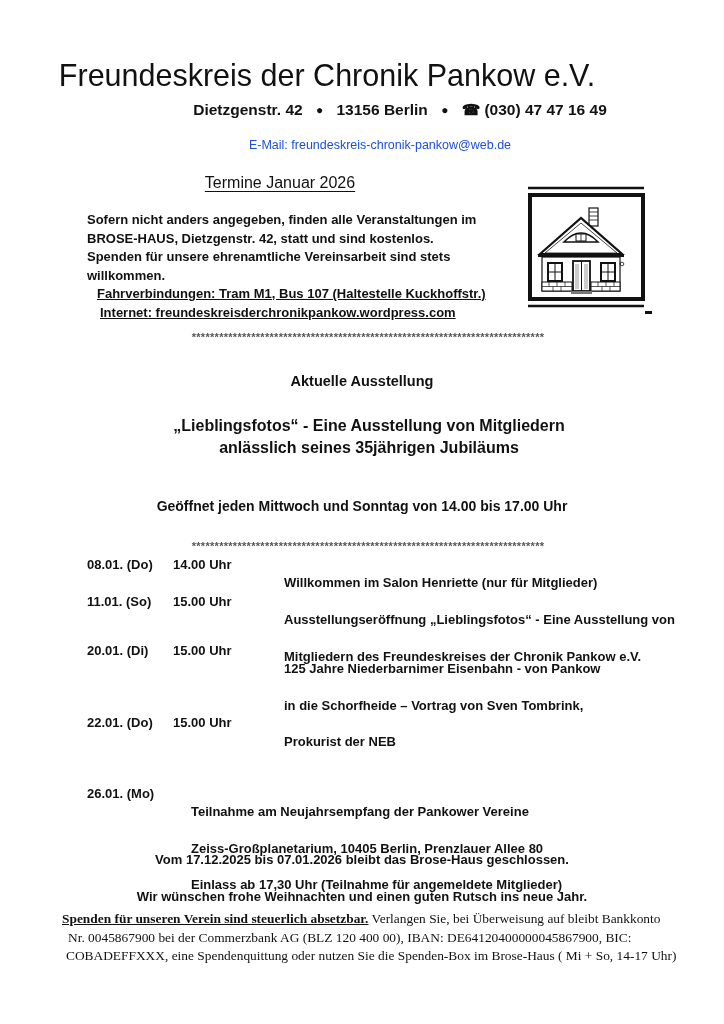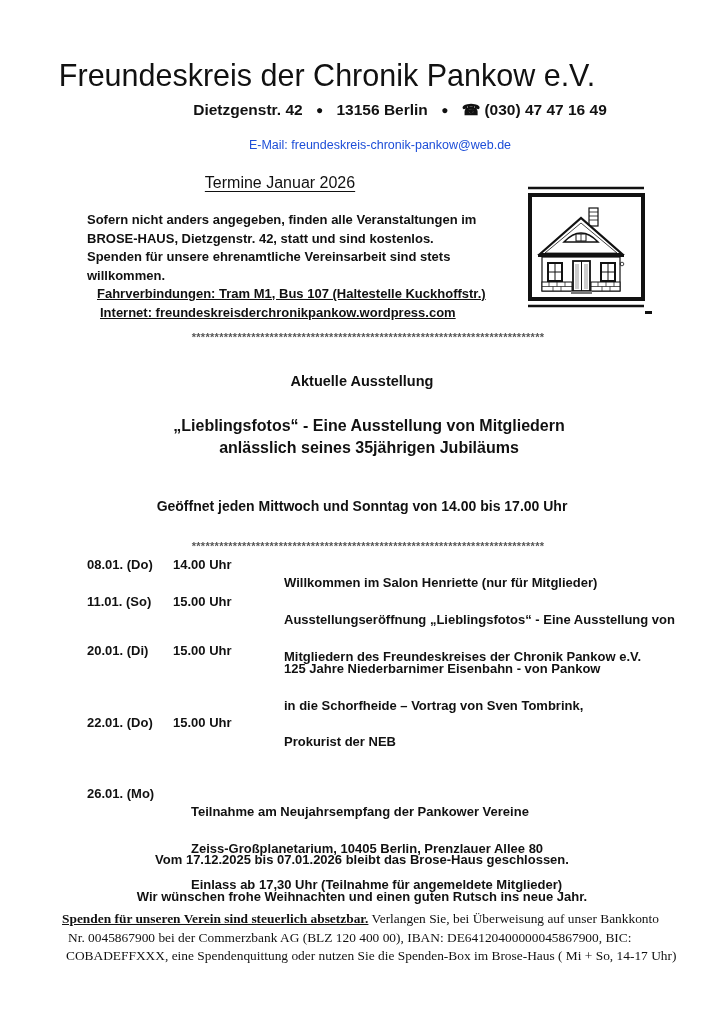--- a/index.html
+++ b/index.html
@@ -194,16 +194,16 @@
     <p>Teilnahme am Neujahrsempfang der Pankower Vereine</p>
     <p>Zeiss-Großplanetarium, 10405 Berlin, Prenzlauer Allee 80</p>
     <p>Einlass ab 17,30 Uhr (Teilnahme für angemeldete Mitglieder)</p>
   </div>
 </div>
 
 <div class="abs center-bold closed">Vom 17.12.2025 bis 07.01.2026 bleibt das Brose-Haus geschlossen.</div>
 <div class="abs center-bold wish">Wir wünschen frohe Weihnachten und einen guten Rutsch ins neue Jahr.</div>
 
 <div class="abs footer">
-  <p><span class="strong">Spenden für unseren Verein sind steuerlich absetzbar.</span><span> Verlangen Sie, bei Überweisung auf unser Bankkonto</span></p>
+  <p><span class="strong">Spenden für unseren Verein sind steuerlich absetzbar.</span><span> Verlangen Sie, bei Überweisung auf bleibt Bankkonto</span></p>
   <p class="indent" style="padding-left:6px">Nr. 0045867900 bei der Commerzbank AG (BLZ 120 400 00), IBAN: DE64120400000045867900, BIC:</p>
   <p class="indent" style="padding-left:4px">COBADEFFXXX, eine Spendenquittung oder nutzen Sie die Spenden-Box im Brose-Haus ( Mi + So, 14-17 Uhr)</p>
 </div>
 
 </body></html>

